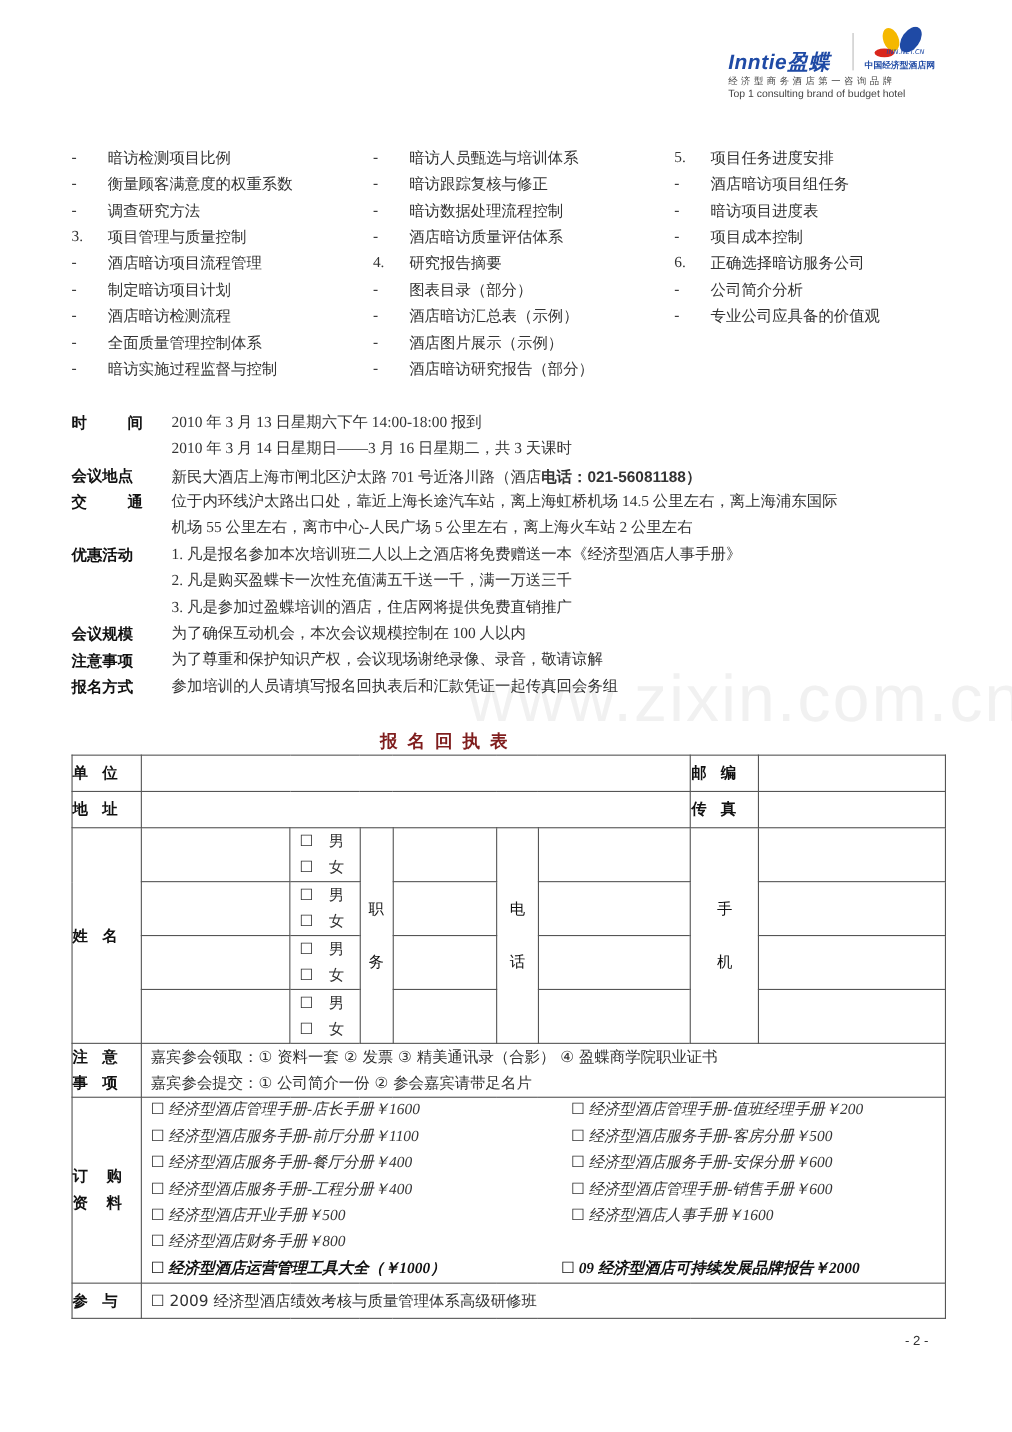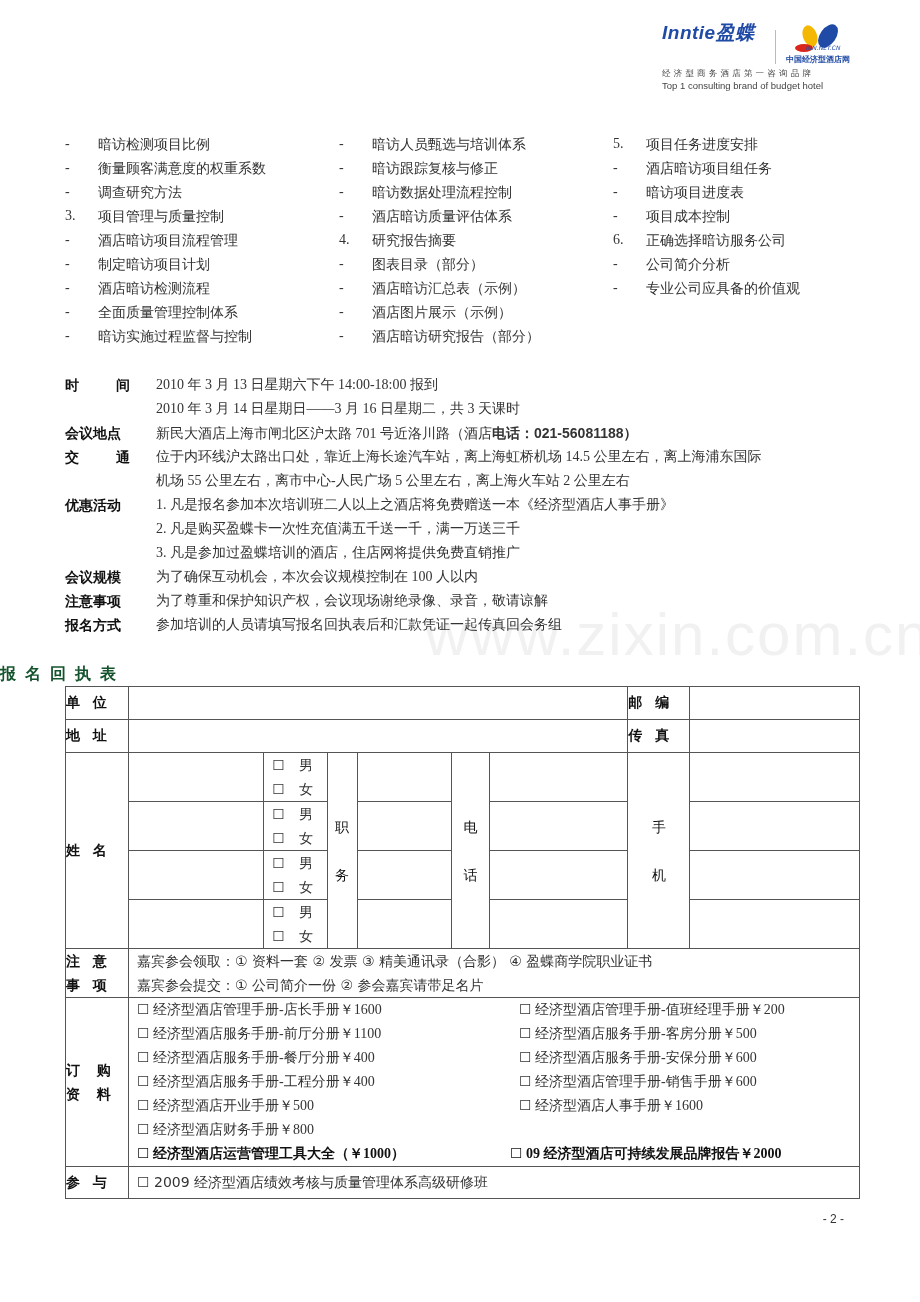--- a/index.html
+++ b/index.html
@@ -1,21 +1,21 @@
 <!DOCTYPE html>
 <html><head>
 <meta charset="utf-8">
 <style>
   html, body { margin:0; padding:0; background:#ffffff; }
   body { width:920px; height:1302px; position:relative; overflow:hidden;
          font-family:"DejaVu Sans","Liberation Sans",sans-serif; color:#222; }
   .abs { position:absolute; }
 
   
-  .logo-inntie { left:662px; top:20px; font-family:"Liberation Sans",sans-serif; font-weight:bold; font-style:italic;
+  .logo-inntie { left:662px; top:44px; font-family:"Liberation Sans",sans-serif; font-weight:bold; font-style:italic;
                  font-size:19px; color:#1f4aa5; letter-spacing:0.5px; white-space:nowrap; }
   .logo-sep { left:775px; top:30px; width:1px; height:34px; background:#bbb; }
   .logo-mark { left:788px; top:24px; width:56px; height:30px; }
   .logo-cn { left:786px; top:54px; font-size:8px; font-weight:bold; color:#1f4aa5; white-space:nowrap; }
   .logo-netcn { left:806px; top:44px; font-size:6px; font-style:italic; color:#1f4aa5; white-space:nowrap; }
   .tag-cn { left:662px; top:68px; font-size:8.5px; letter-spacing:3.2px; color:#444; white-space:nowrap; }
   .tag-en { left:662px; top:80px; font-size:9.5px; color:#444; white-space:nowrap; font-family:"Liberation Sans",sans-serif; }
 
   
   .outline { font-size:14px; line-height:24px; color:#333; }
@@ -29,32 +29,32 @@
   .info { left:65px; top:373px; width:800px; font-size:14px; line-height:24px; }
   .info .line { display:flex; height:24px; white-space:nowrap; }
   .info .lbl { width:91px; font-weight:bold; color:#111; display:flex; justify-content:space-between; padding-right:26px; box-sizing:border-box; }
   .info .lbl.plain { justify-content:flex-start;text-align:center; }
   .info .val { color:#333; font-family:"Liberation Serif","DejaVu Sans",serif; }
   .info .val .small { font-size:10px; }
   .info .val .bold { font-weight:bold; font-family:"Liberation Sans",sans-serif; }
 
   .watermark { left:425px; top:600px; font-size:60px; color:#e6e6e6; font-family:"Liberation Sans",sans-serif; letter-spacing:2px; white-space:nowrap; }
 
-  .form-title { left:0; width:816px; top:664px; font-size:16px; font-weight:bold; letter-spacing:9px; color:#14532d; }
+  .form-title { left:0; width:816px; top:664px; text-align:center; font-size:16px; font-weight:bold; letter-spacing:9px; color:#7f1d1d; }
 
   
   .form { left:65px; top:686px; border-collapse:collapse; font-size:14px; color:#333; table-layout:fixed; }
   .form td { border:1px solid #555; padding:0; vertical-align:middle; }
   .form .hdr { text-align:left; font-weight:bold; color:#111; letter-spacing:4px; }
   .form .vlbl { text-align:center; color:#111; line-height:48px; }
   .form .gender { padding-left:8px; line-height:24px; white-space:nowrap; }
   .form .gender span.box { margin-right:14px; }
   .notes { padding-left:8px !important; line-height:24px; white-space:nowrap; }
   .order { padding:0 0 0 8px !important; line-height:24px; }
-  .order .grid { display:grid; grid-template-columns:382px 340px; }
+  .order .grid { display:grid; grid-template-columns:382px 340px;font-style:italic; }
   .order .item { white-space:nowrap; font-family:"Liberation Serif","DejaVu Sans",serif; }
   .order .item.b { font-weight:bold; color:#111; }
   .order .item.right { padding-left:0; }
   .order .item.rb { margin-left:-9px; }
   .part { padding-left:8px !important; white-space:nowrap; }
   .page-num { right:76px; top:1212px; font-size:12px; color:#333; font-family:"Liberation Sans",sans-serif; }
 </style>
 </head>
 <body>
 

